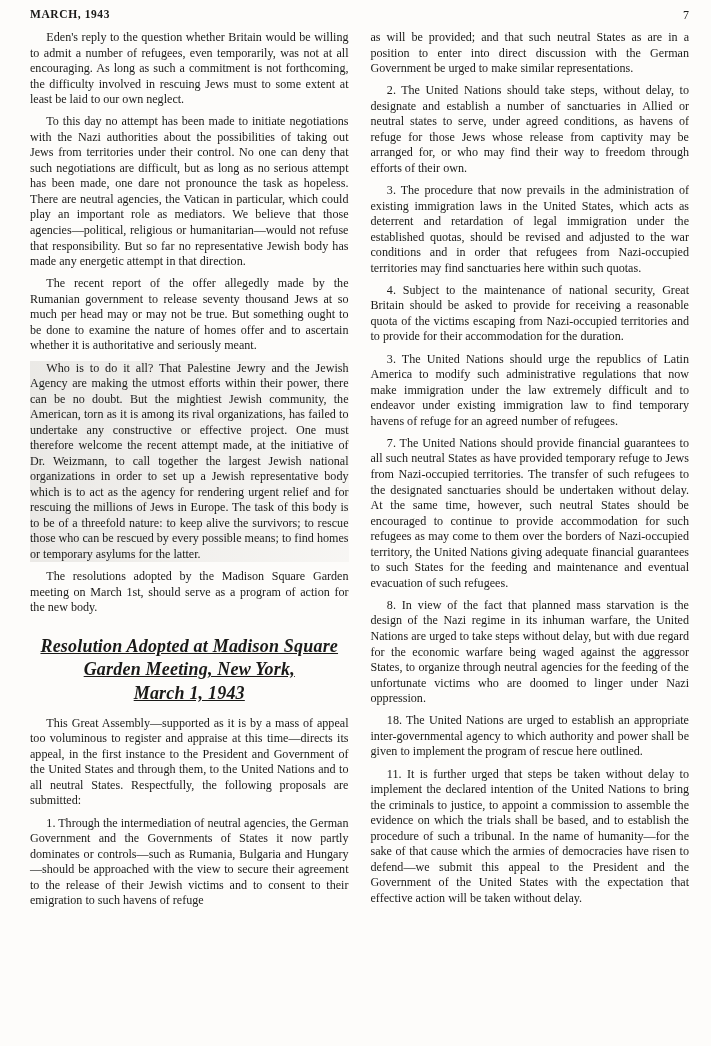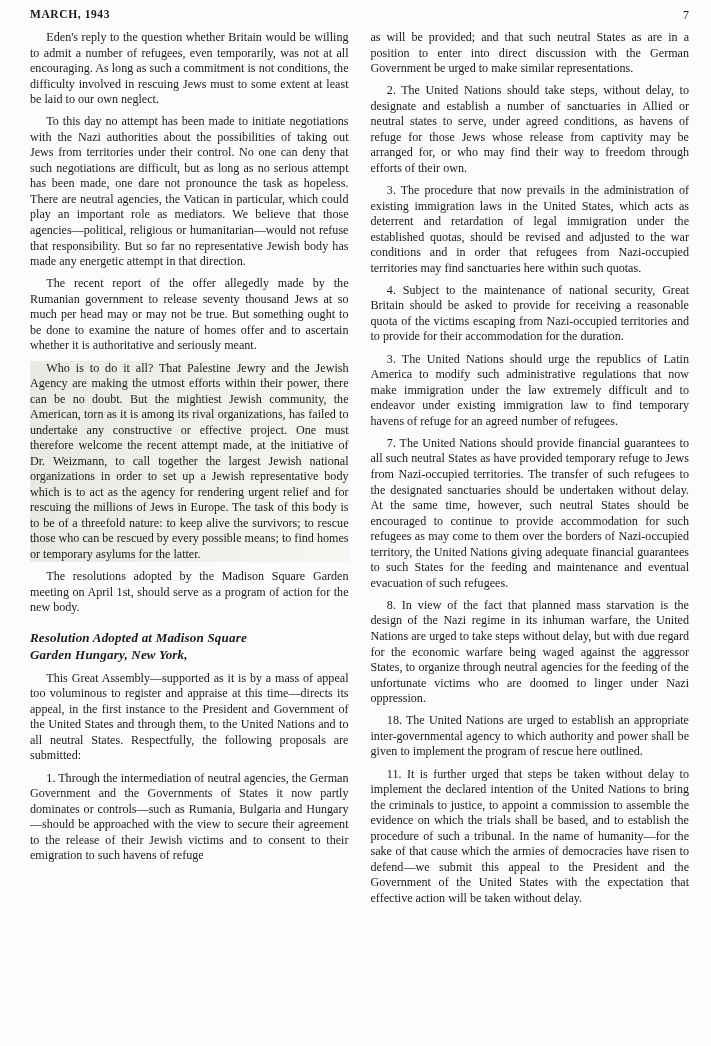--- a/index.html
+++ b/index.html
@@ -64,26 +64,27 @@
   }
   .col p {
     margin: 0 0 0.55em 0;
     text-indent: 1.35em;
   }
   .col p.noindent {
     text-indent: 0;
   }
   .res-title {
     margin: 1.05em 0 0.55em 0;
-    text-align: left;
+    text-align: center;
     font-style: italic;
     font-weight: bold;
-    font-size: 13px;
+    font-size: 18px;
     line-height: 1.32;
     letter-spacing: 0.2px;
+    text-decoration: underline;
   }
   .res-title span {
     display: block;
   }
   .smear {
     background: linear-gradient(90deg, rgba(140,135,125,0.16), rgba(140,135,125,0.05));
   }
   .col p.numbered {
     text-indent: 1.35em;
   }
@@ -94,29 +95,30 @@
 <div class="page">
 
   <div class="header">
     <div class="running-head">March, 1943</div>
     <div class="folio">7</div>
   </div>
 
   <div class="columns">
 
     <div class="col">
-      <p>Eden's reply to the question whether Britain would be willing to admit a number of refugees, even temporarily, was not at all encouraging. As long as such a commitment is not conditions, the difficulty involved in rescuing Jews must to some extent at least be laid to our own neglect.</p>
+      <p>Eden's reply to the question whether Britain would be willing to admit a number of refugees, even temporarily, was not at all encouraging. As long as such a commitment is not forthcoming, the difficulty involved in rescuing Jews must to some extent at least be laid to our own neglect.</p>
       <p>To this day no attempt has been made to initiate negotiations with the Nazi authorities about the possibilities of taking out Jews from territories under their control. No one can deny that such negotiations are difficult, but as long as no serious attempt has been made, one dare not pronounce the task as hopeless. There are neutral agencies, the Vatican in particular, which could play an important role as mediators. We believe that those agencies—political, religious or humanitarian—would not refuse that responsibility. But so far no representative Jewish body has made any energetic attempt in that direction.</p>
       <p>The recent report of the offer allegedly made by the Rumanian government to release seventy thousand Jews at so much per head may or may not be true. But something ought to be done to examine the nature of homes offer and to ascertain whether it is authoritative and seriously meant.</p>
       <p class="smear">Who is to do it all? That Palestine Jewry and the Jewish Agency are making the utmost efforts within their power, there can be no doubt. But the mightiest Jewish community, the American, torn as it is among its rival organizations, has failed to undertake any constructive or effective project. One must therefore welcome the recent attempt made, at the initiative of Dr. Weizmann, to call together the largest Jewish national organizations in order to set up a Jewish representative body which is to act as the agency for rendering urgent relief and for rescuing the millions of Jews in Europe. The task of this body is to be of a threefold nature: to keep alive the survivors; to rescue those who can be rescued by every possible means; to find homes or temporary asylums for the latter.</p>
-      <p>The resolutions adopted by the Madison Square Garden meeting on April 1st, should serve as a program of action for the new body.</p>
+      <p>The resolutions adopted by the Madison Square Garden meeting on March 1st, should serve as a program of action for the new body.</p>
 
       <div class="res-title">
         <span>Resolution Adopted at Madison Square</span>
-        <span>Garden Hungary, New York,</span>
+        <span>Garden Meeting, New York,</span>
+        <span>March 1, 1943</span>
       </div>
 
       <p>This Great Assembly—supported as it is by a mass of appeal too voluminous to register and appraise at this time—directs its appeal, in the first instance to the President and Government of the United States and through them, to the United Nations and to all neutral States. Respectfully, the following proposals are submitted:</p>
       <p class="numbered">1. Through the intermediation of neutral agencies, the German Government and the Governments of States it now partly dominates or controls—such as Rumania, Bulgaria and Hungary—should be approached with the view to secure their agreement to the release of their Jewish victims and to consent to their emigration to such havens of refuge</p>
     </div>
 
     <div class="col">
       <p class="noindent">as will be provided; and that such neutral States as are in a position to enter into direct discussion with the German Government be urged to make similar representations.</p>
       <p class="numbered">2. The United Nations should take steps, without delay, to designate and establish a number of sanctuaries in Allied or neutral states to serve, under agreed conditions, as havens of refuge for those Jews whose release from captivity may be arranged for, or who may find their way to freedom through efforts of their own.</p>
       <p class="numbered">3. The procedure that now prevails in the administration of existing immigration laws in the United States, which acts as deterrent and retardation of legal immigration under the established quotas, should be revised and adjusted to the war conditions and in order that refugees from Nazi-occupied territories may find sanctuaries here within such quotas.</p>

